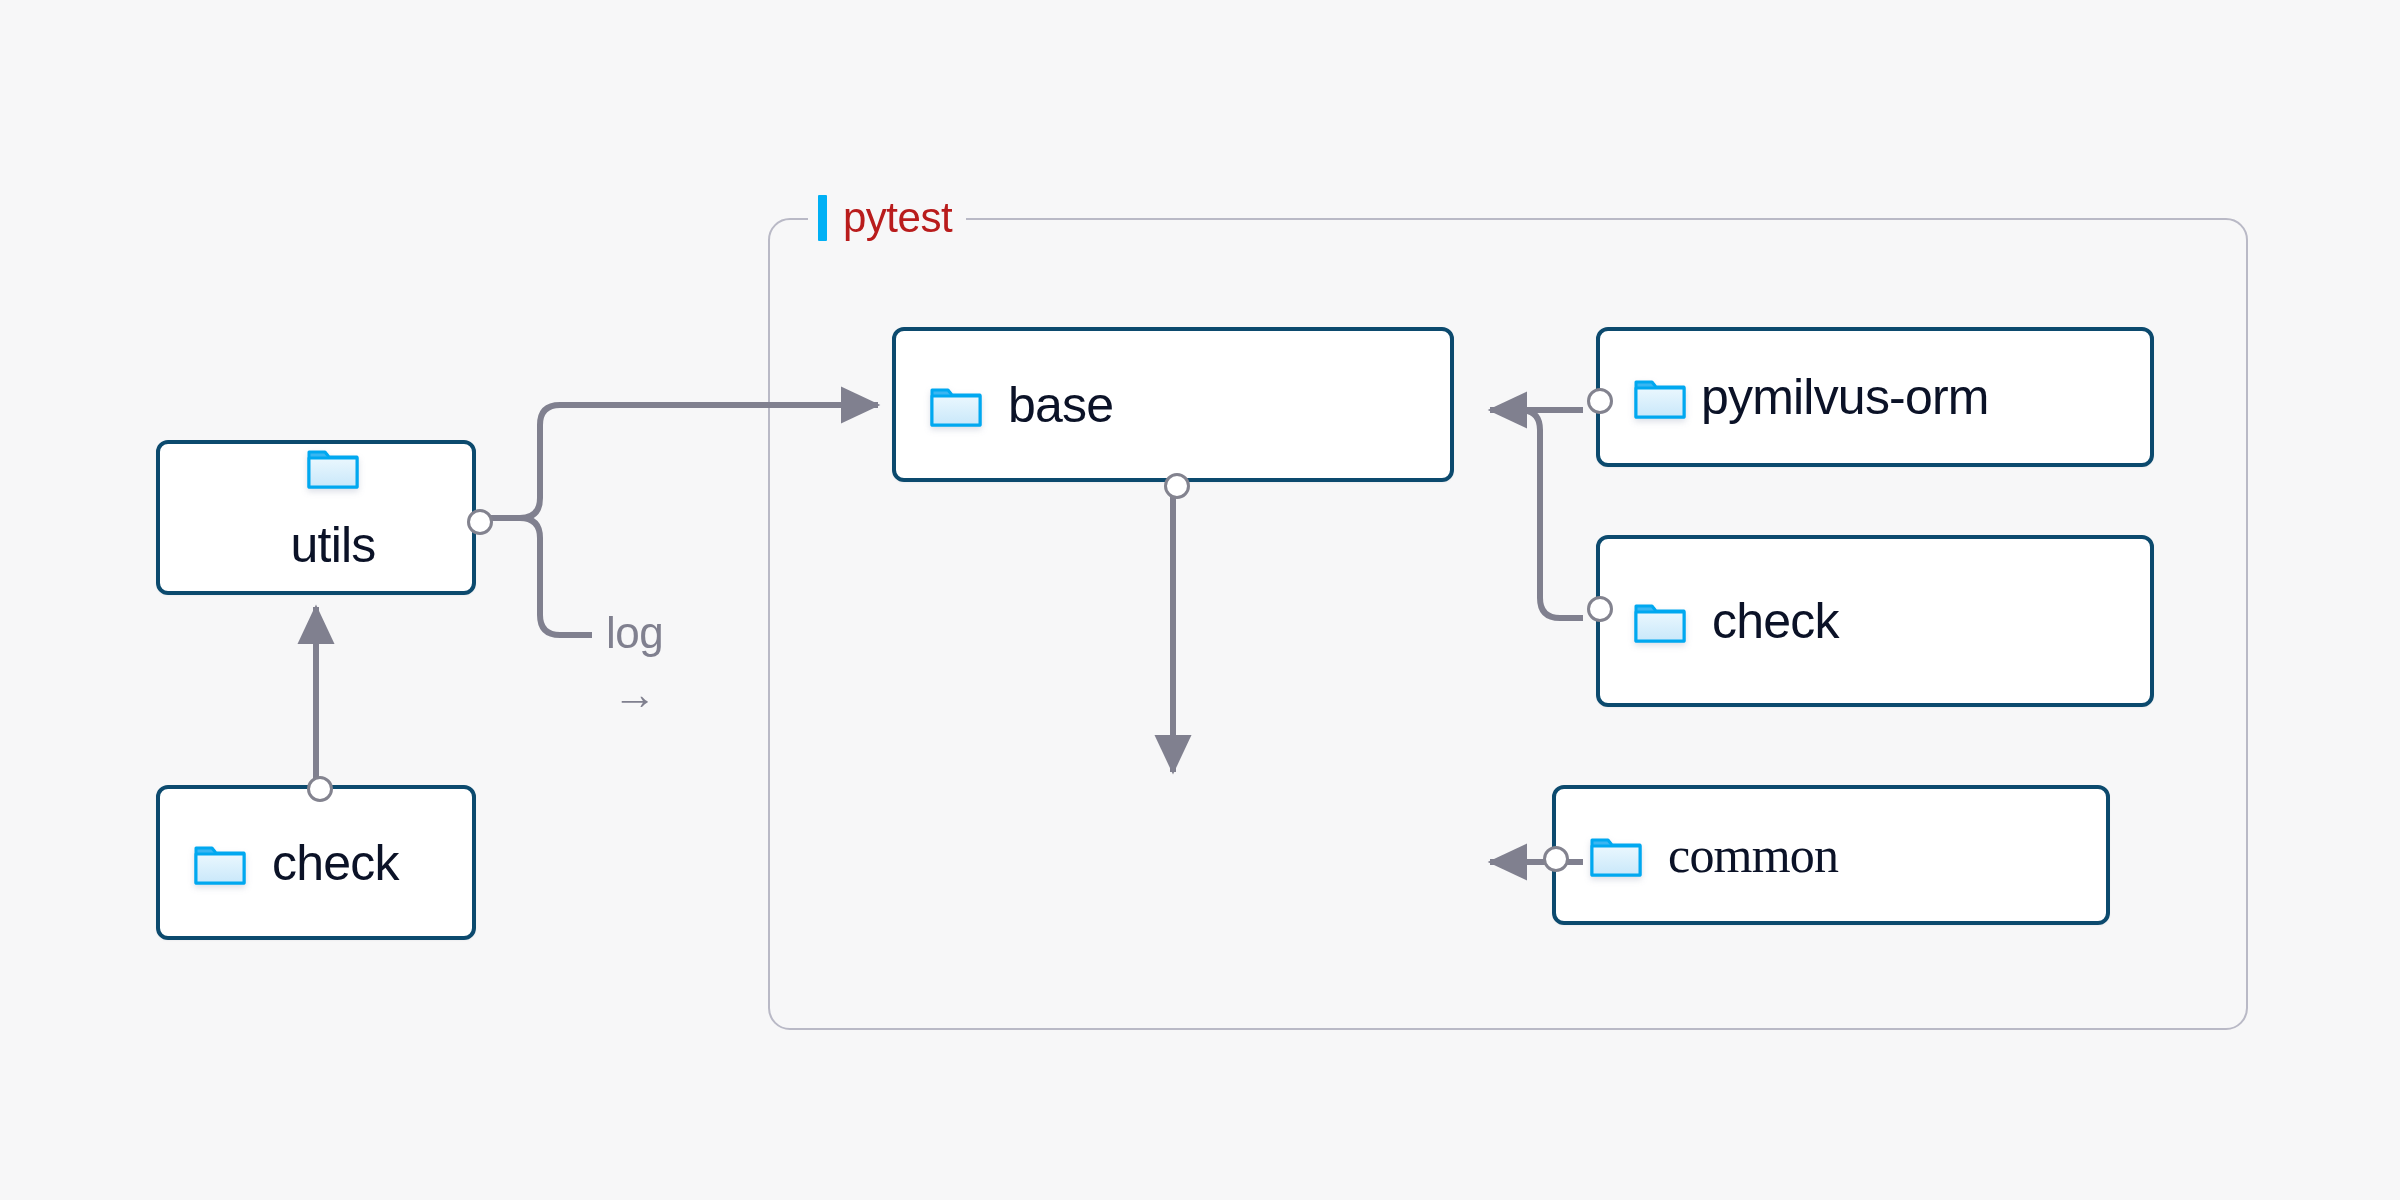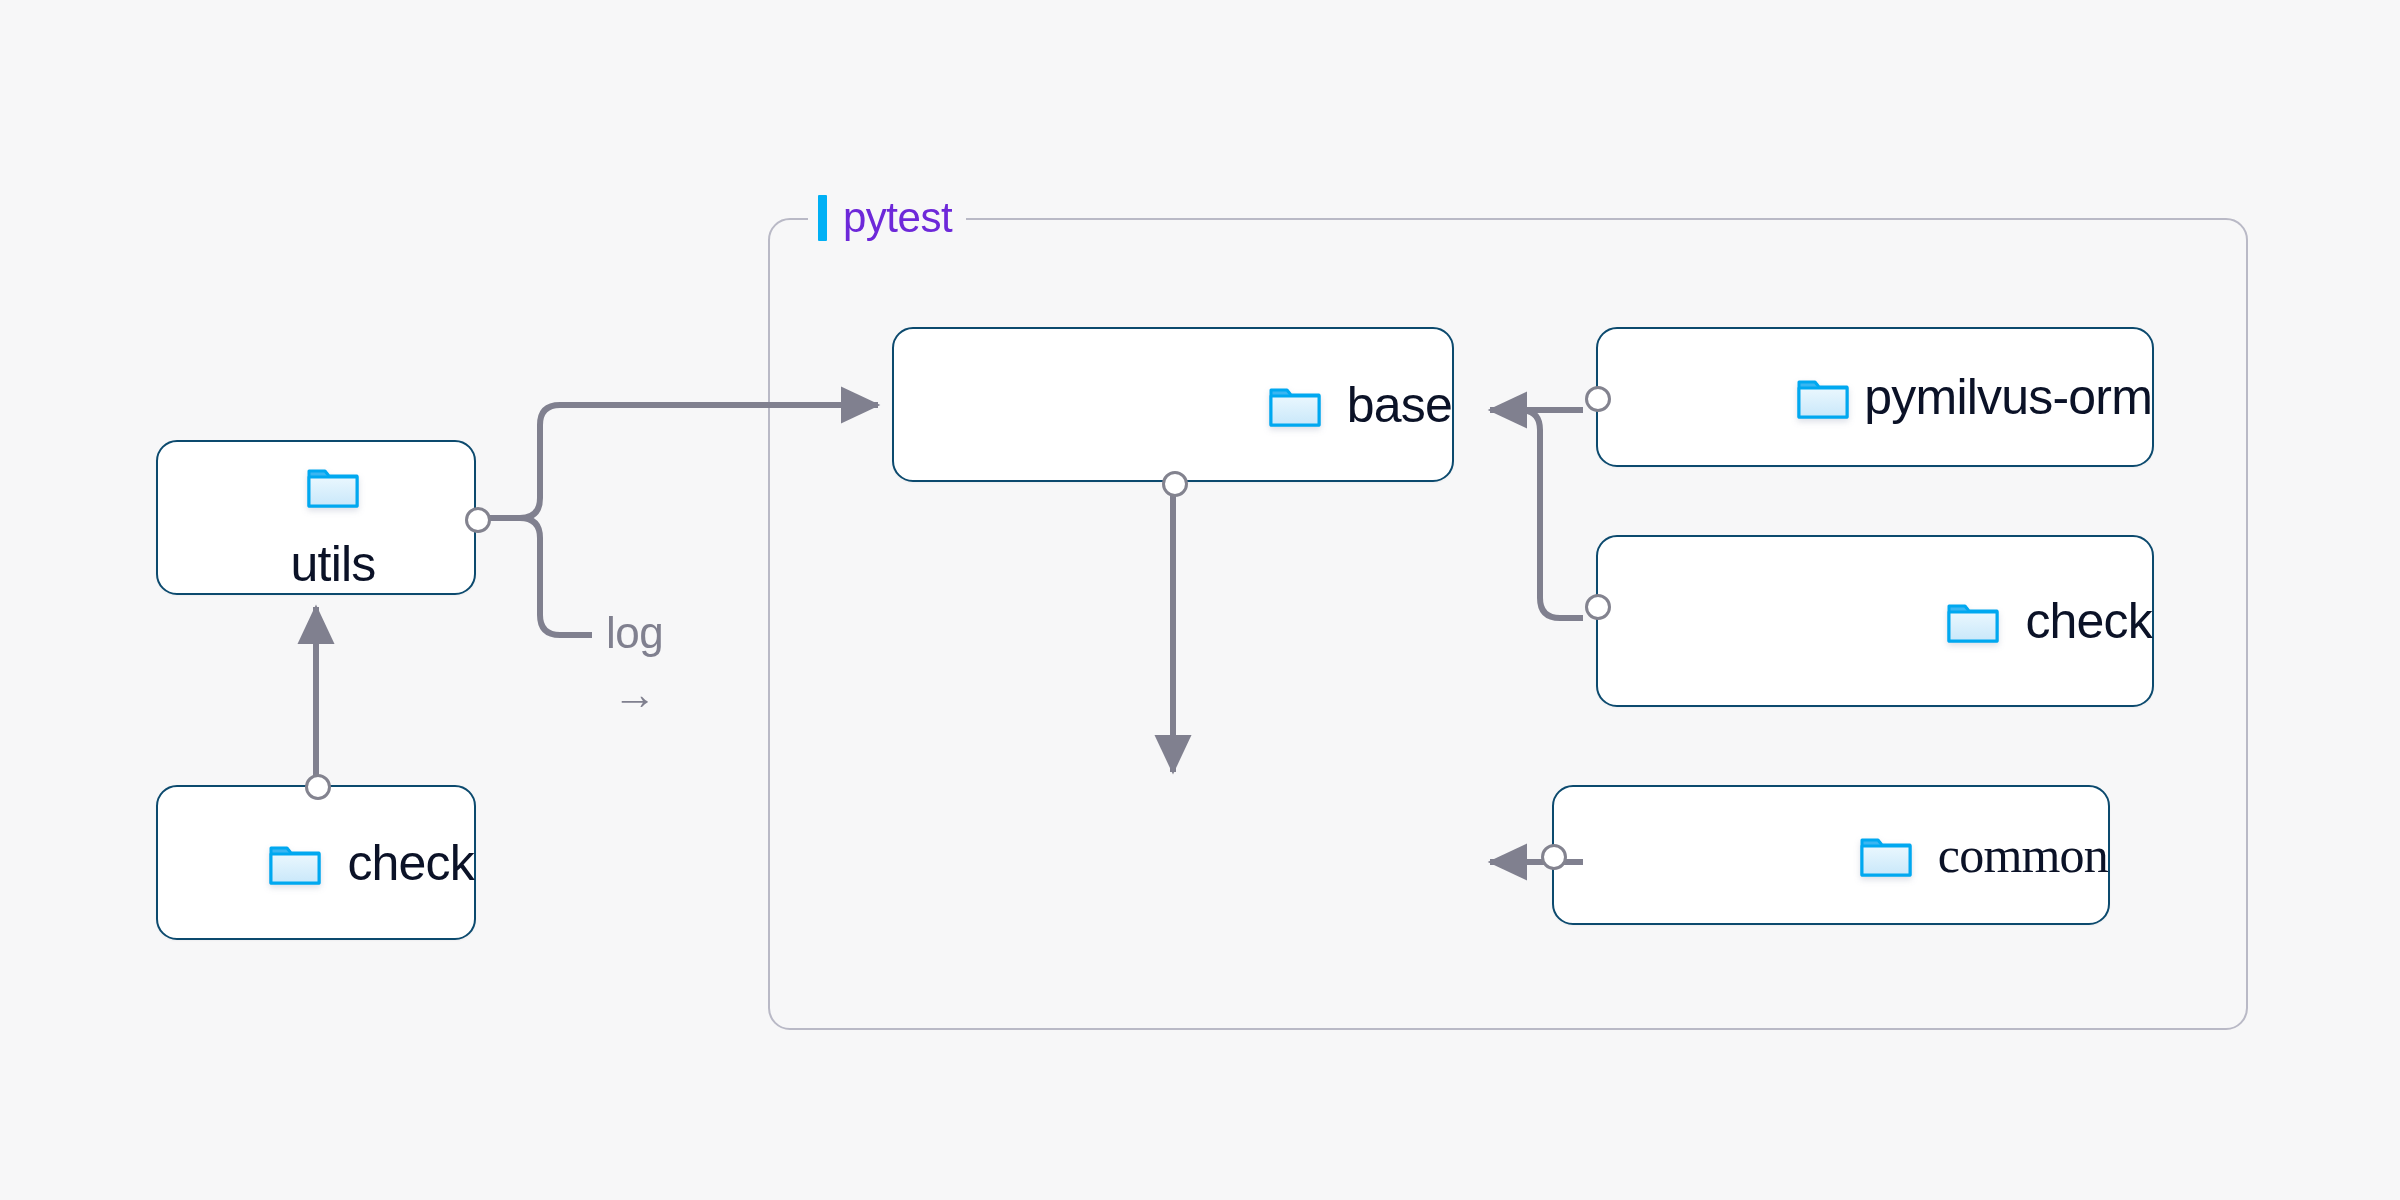--- a/index.html
+++ b/index.html
@@ -34,36 +34,35 @@
   }
   .group-bar {
     width: 9px;
     height: 46px;
     background: #00b0f5;
     border-radius: 1px;
     flex: 0 0 auto;
   }
   .group-label-text {
     font-size: 42px;
-    color: #6d28d9;
+    color: #b91c1c;
     letter-spacing: -0.5px;
     white-space: nowrap;
   }
   
   .node {
     position: absolute;
     background: #ffffff;
-    border: 2px solid #0c4a6e;
-    border-radius: 21px;
+    border: 4px solid #0c4a6e;
+    border-radius: 12px;
     display: flex;
     align-items: center;
     padding-left: 34px;
     gap: 26px;
     box-shadow: 0 1px 2px rgba(30,30,60,0.04);
-    justify-content: flex-end;
   }
   .node-label {
     font-size: 50px;
     color: #0b1227;
     letter-spacing: -0.8px;
     white-space: nowrap;
   }
   
   .folder-icon { flex: 0 0 auto; display:block; width: 52px; height: 46px; filter: drop-shadow(0 3px 3px rgba(60,80,120,0.18)); }
   

